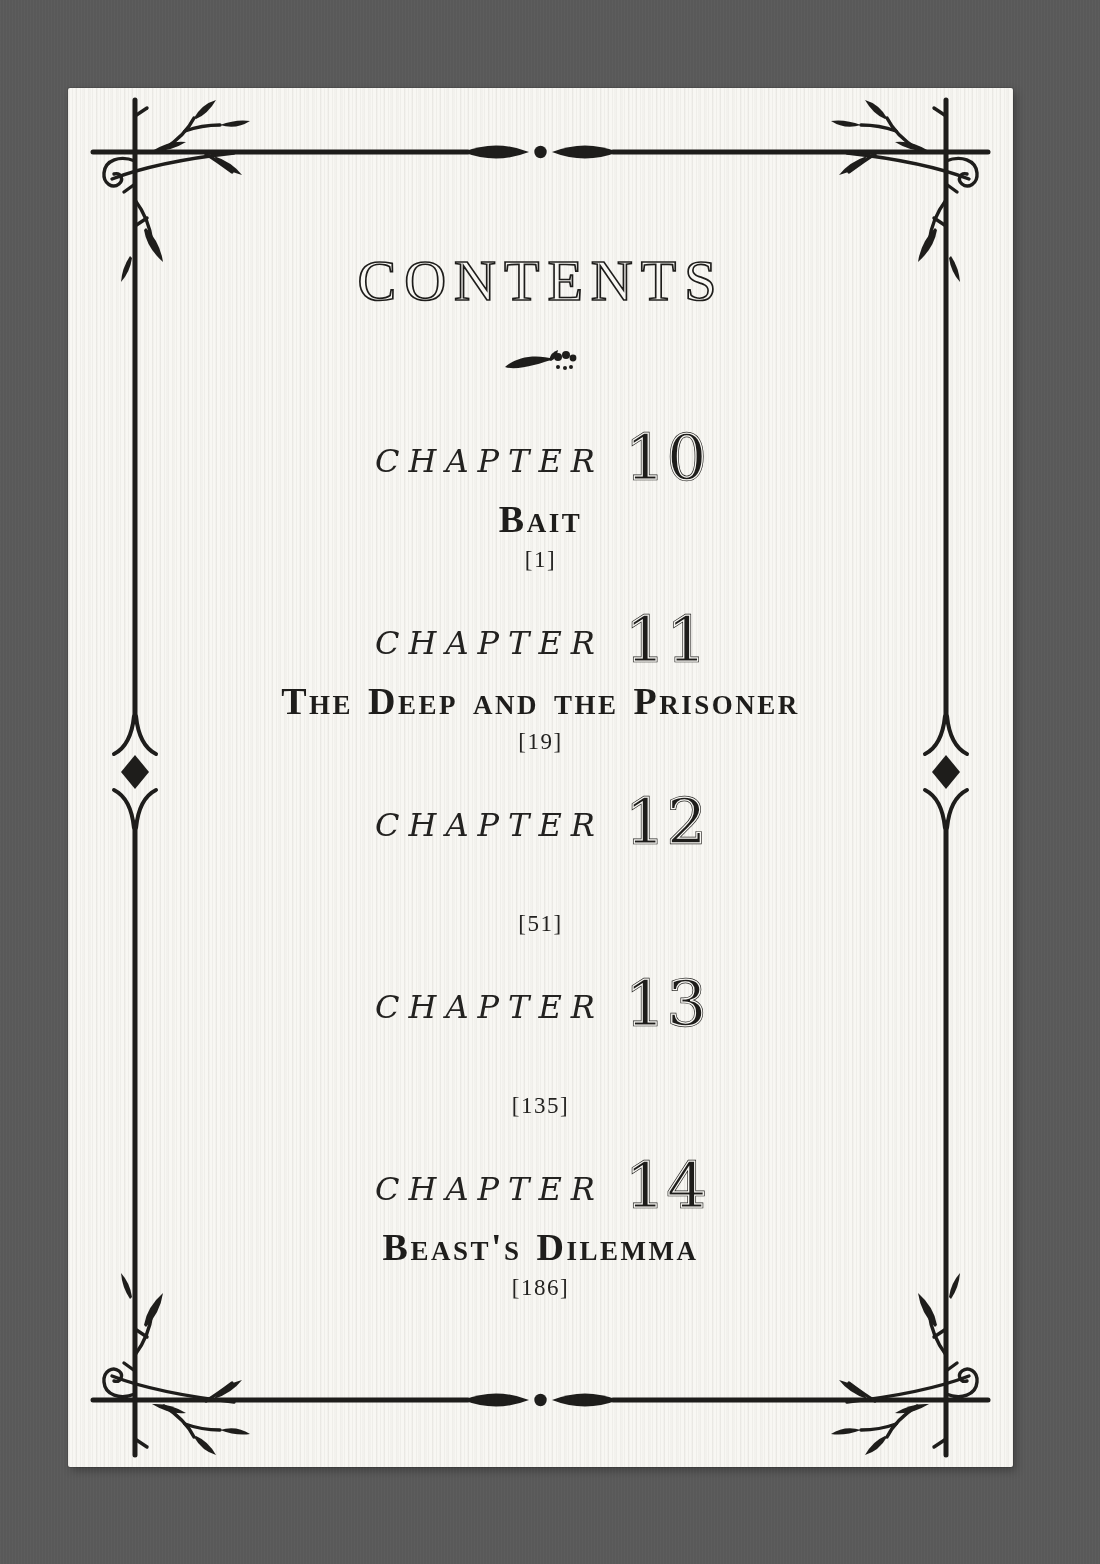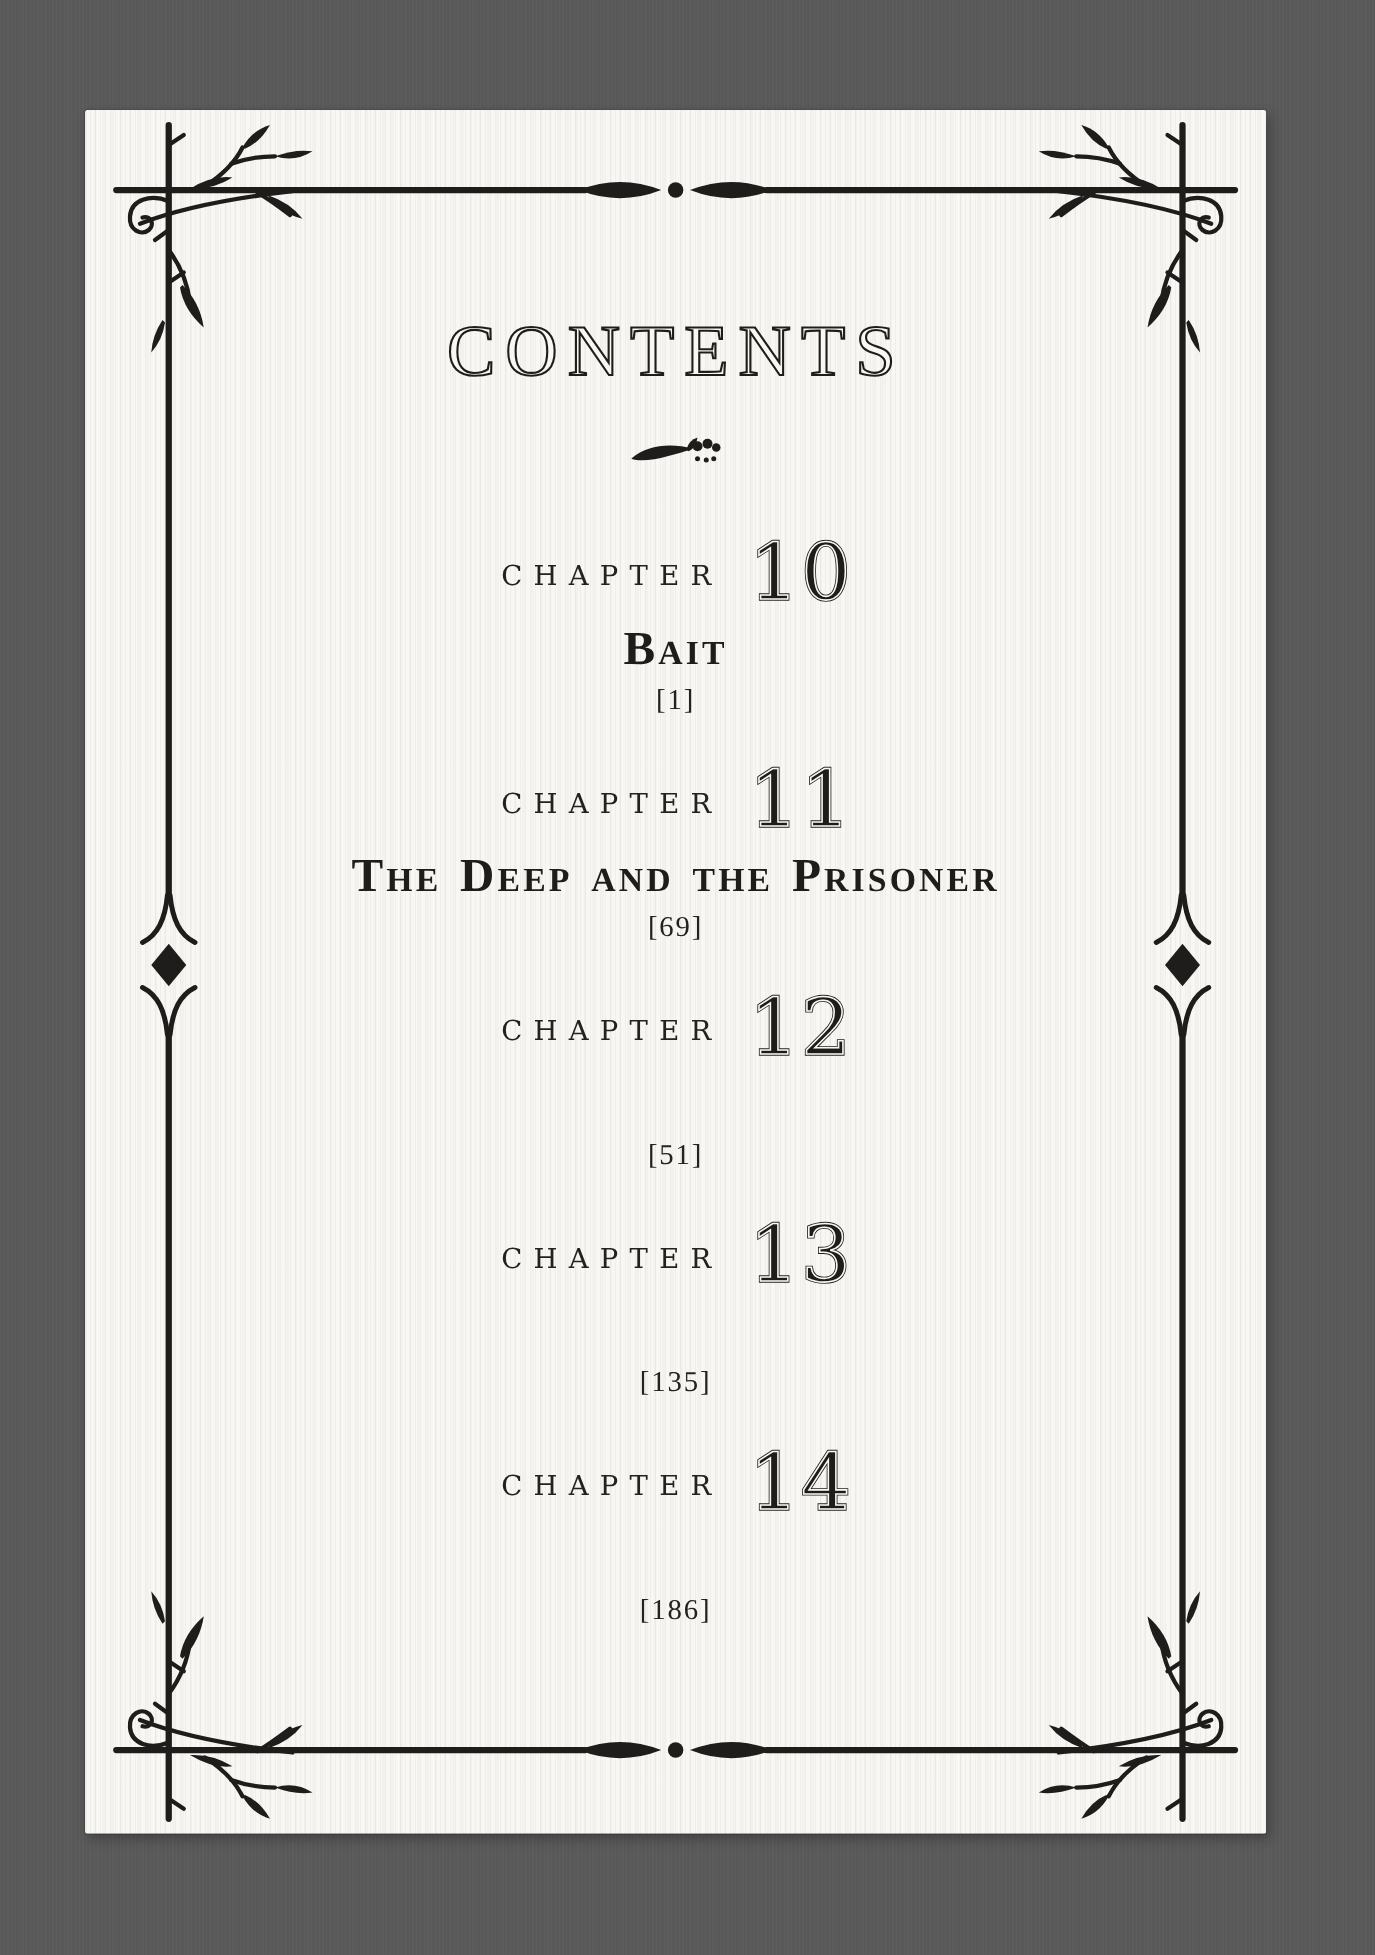--- a/index.html
+++ b/index.html
@@ -47,25 +47,25 @@
   .flourish-svg { margin-top: 26px; width: 76px; height: 30px; }
 
   .entries { margin-top: 50px; display: flex; flex-direction: column; align-items: center; }
   .entry {
     height: 146px; margin-bottom: 36px;
     display: flex; flex-direction: column; align-items: center; justify-content: space-between;
   }
   .entry-heading { display: flex; align-items: center; gap: 15px; height: 64px; }
   .chapter-label {
     font-family: "DejaVu Serif", serif;
-    font-size: 22px;
+    font-size: 32px;
     letter-spacing: 9px;
     color: #232220;
     padding-left: 9px; 
-    position: relative; top: 1px;
+    position: relative; top: 1px; font-style: italic;
   }
   .num-svg { width: 96px; height: 64px; }
   .num-base {
     font-family: "DejaVu Serif", serif;
     font-size: 62px;
     letter-spacing: 2px;
     fill: #1e1d1b; stroke: #1e1d1b; stroke-width: 2.6;
     text-anchor: middle;
   }
   .num-inline {
@@ -186,21 +186,21 @@
 
       <div class="entry">
         <div class="entry-heading">
           <span class="chapter-label">CHAPTER</span>
           <svg class="num-svg" viewBox="0 0 96 64">
             <text class="num-base" x="48" y="51">11</text>
             <text class="num-inline" x="48" y="51">11</text>
           </svg>
         </div>
         <div class="chapter-title">The Deep and the Prisoner</div>
-        <div class="chapter-page">[69]</div>
+        <div class="chapter-page">[19]</div>
       </div>
 
       <div class="entry">
         <div class="entry-heading">
           <span class="chapter-label">CHAPTER</span>
           <svg class="num-svg" viewBox="0 0 96 64">
             <text class="num-base" x="48" y="51">12</text>
             <text class="num-inline" x="48" y="51">12</text>
           </svg>
         </div>
@@ -219,18 +219,19 @@
       </div>
 
       <div class="entry">
         <div class="entry-heading">
           <span class="chapter-label">CHAPTER</span>
           <svg class="num-svg" viewBox="0 0 96 64">
             <text class="num-base" x="48" y="51">14</text>
             <text class="num-inline" x="48" y="51">14</text>
           </svg>
         </div>
+        <div class="chapter-title">Beast's Dilemma</div>
         <div class="chapter-page">[186]</div>
       </div>
 
     </div>
   </div>
 </div>
 
 </body></html>

